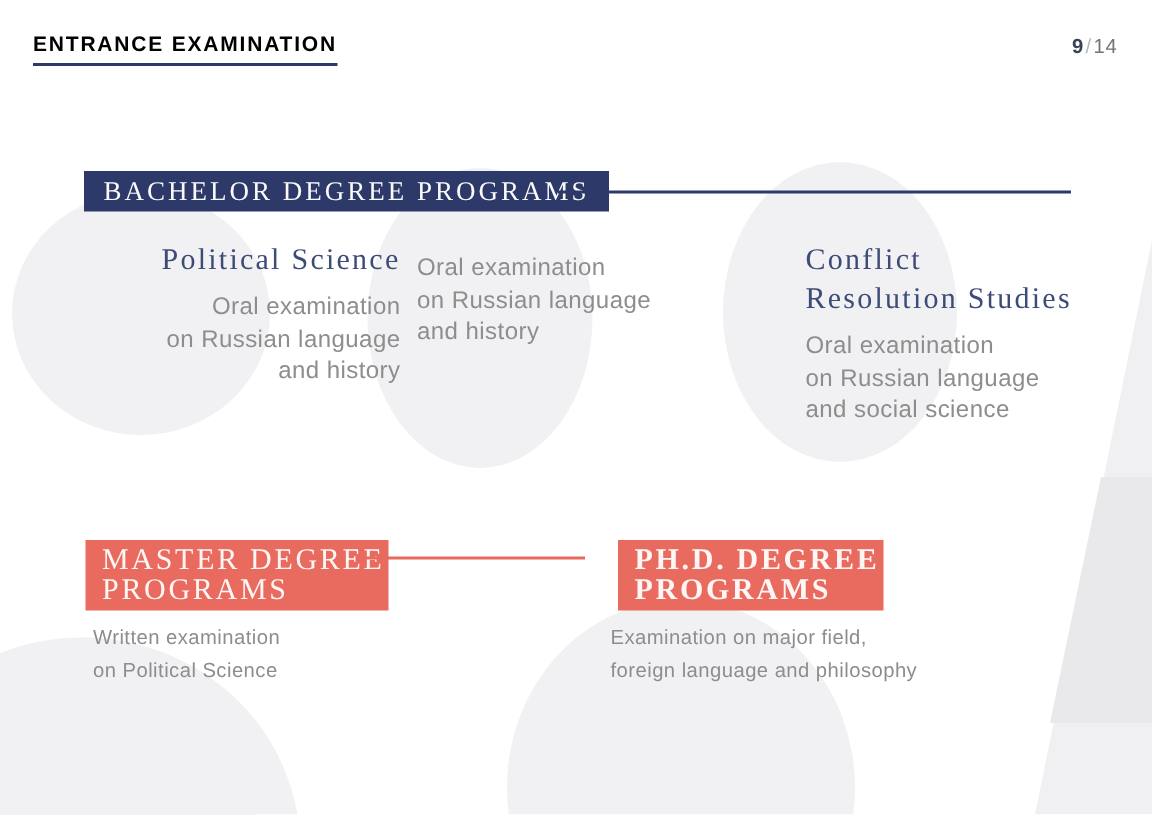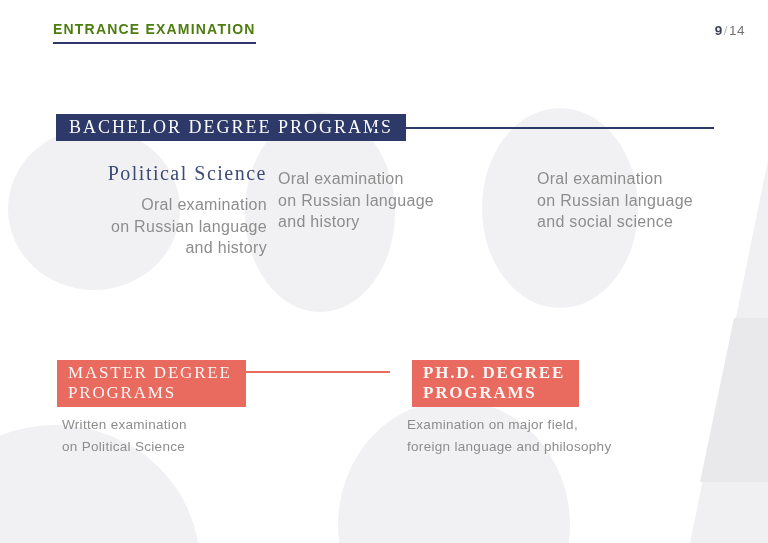--- a/index.html
+++ b/index.html
@@ -20,25 +20,25 @@
   }
   .bg-e1 { left: 8px;   top: 128px; width: 172px; height: 162px; }
   .bg-e2 { left: 245px; top: 112px; width: 150px; height: 200px; }
   .bg-e3 { left: 482px; top: 108px; width: 156px; height: 200px; }
   .bg-e4 { left: -90px; top: 425px; width: 290px; height: 280px; }
   .bg-e5 { left: 338px; top: 400px; width: 232px; height: 250px; }
   .bg-wedge-svg { position: absolute; left: 0; top: 0; width: 768px; height: 543px; }
   
   .header-title {
     position: absolute;
-    left: 53px; top: 21px;
+    left: 22px; top: 21px;
     font-size: 14px;
     font-weight: 600;
     letter-spacing: 1.2px;
-    color: #4d7c0f;
+    color: #000000;
     padding-bottom: 5px;
     border-bottom: 2px solid var(--navy, #2d3a69);
     display: inline-block;
   }
   .page-num {
     position: absolute;
     right: 23px; top: 23px;
     font-size: 13.5px;
     letter-spacing: 0.5px;
   }
@@ -85,24 +85,24 @@
     letter-spacing: 0.3px;
     white-space: pre-line;
   }
   
   .red-box {
     position: absolute;
     top: 360px;
     background: var(--coral, #e96a5e);
     color: #fdf6f4;
     font-family: "Liberation Serif", serif;
-    font-size: 17px;
+    font-size: 20px;
     letter-spacing: 1.8px;
     line-height: 20px;
-    padding: 3px 14px 4px 11px;
+    padding: 3px 3px 4px 11px;
     white-space: pre-line;
   }
   .master-box { left: 57px; }
   .phd-box { left: 412px; font-weight: bold; }
   .red-line {
     position: absolute;
     left: 240px; top: 371px;
     width: 150px; height: 1.5px;
     background: var(--coral, #e96a5e);
   }
@@ -146,20 +146,22 @@
     <div class="program-desc">Oral examination
 on Russian language
 and history</div>
   </div>
   <div class="program-col col-2">
     <div class="program-desc">Oral examination
 on Russian language
 and history</div>
   </div>
   <div class="program-col col-3">
+    <div class="program-title">Conflict
+Resolution Studies</div>
     <div class="program-desc">Oral examination
 on Russian language
 and social science</div>
   </div>
 
   <div class="red-box master-box">MASTER DEGREE
 PROGRAMS</div>
   <div class="red-line"></div>
   <div class="red-box phd-box">PH.D. DEGREE
 PROGRAMS</div>

